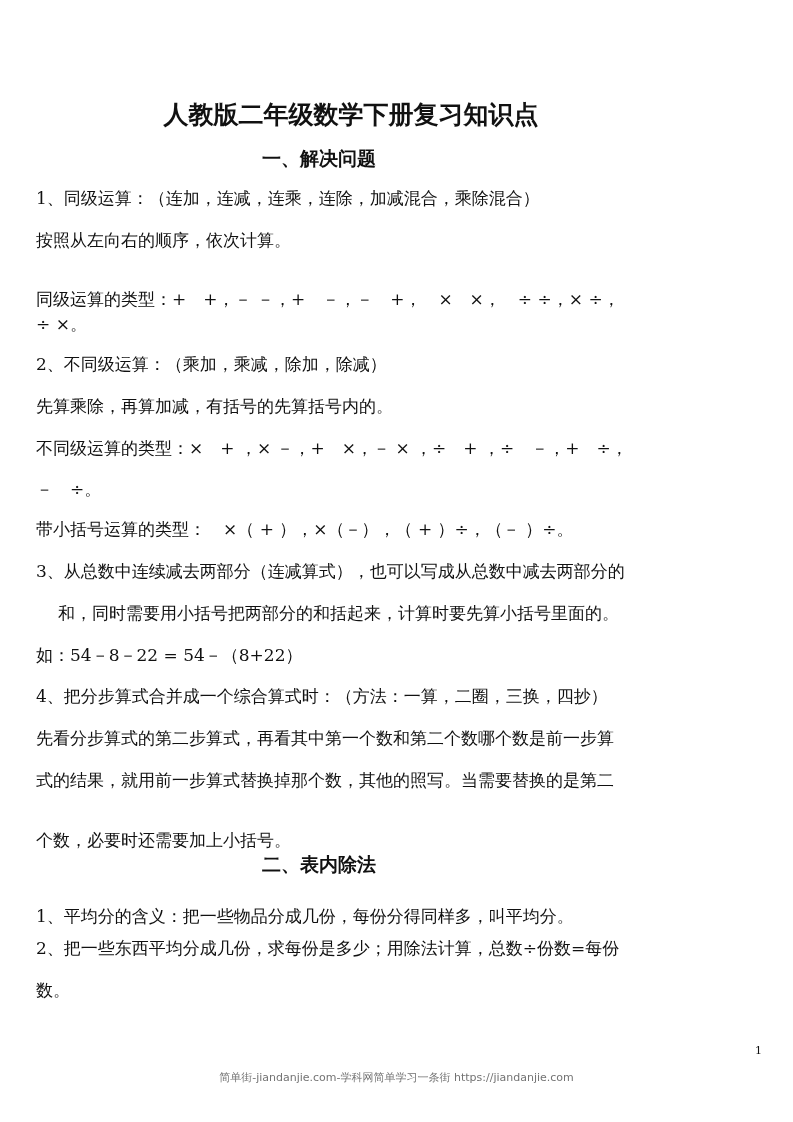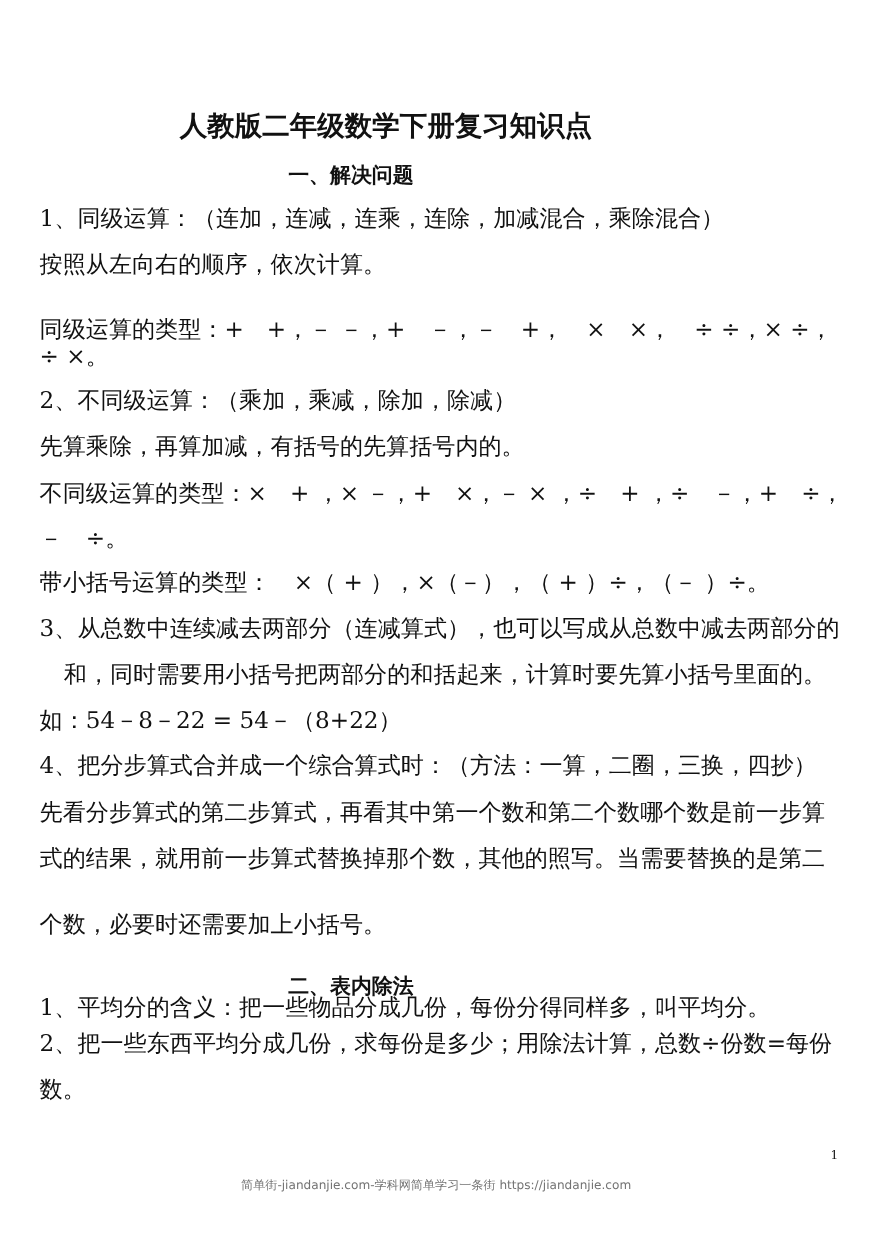--- a/index.html
+++ b/index.html
@@ -14,21 +14,21 @@
       font-family: "DejaVu Sans", "Liberation Sans", sans-serif;
       letter-spacing: 0px;
     }
     .section-heading {
       position: absolute; left: 0; width: 638px;
       text-align: center; font-size: 19px; font-weight: bold;
       font-family: Liberation Sans, sans-serif;
     }
     .line {
       position: absolute; left: 36px; width: 725px;
-      font-size: 21px; line-height: 24px; white-space: nowrap;
+      font-size: 17px; line-height: 24px; white-space: nowrap;
     }
     .indent { left: 58px; }
     .page-number {
       position: absolute; left: 755px; top: 1044px; font-size: 11px;
     }
     .footer {
       position: absolute; left: 0; width: 793px; top: 1070px;
       text-align: center; font-size: 11px; color: #737373;
       font-family: "DejaVu Sans", "Liberation Sans", sans-serif;
     }
@@ -50,20 +50,20 @@
   <div class="line" style="top:477px;">－　÷。</div>
   <div class="line" style="top:517px;">带小括号运算的类型：　×（ + ），×（－），（ + ）÷，（－ ）÷。</div>
   <div class="line" style="top:559px;">3、从总数中连续减去两部分（连减算式），也可以写成从总数中减去两部分的</div>
   <div class="line indent" style="top:601px;">和，同时需要用小括号把两部分的和括起来，计算时要先算小括号里面的。</div>
   <div class="line" style="top:643px;">如：54－8－22 = 54－（8+22）</div>
   <div class="line" style="top:684px;">4、把分步算式合并成一个综合算式时：（方法：一算，二圈，三换，四抄）</div>
   <div class="line" style="top:726px;">先看分步算式的第二步算式，再看其中第一个数和第二个数哪个数是前一步算</div>
   <div class="line" style="top:768px;">式的结果，就用前一步算式替换掉那个数，其他的照写。当需要替换的是第二</div>
   <div class="line" style="top:828px;">个数，必要时还需要加上小括号。</div>
 
-  <div class="section-heading" style="top:852px;margin-top:32px;">二、表内除法</div>
+  <div class="section-heading" style="top:852px;">二、表内除法</div>
   <div class="line" style="top:904px;">1、平均分的含义：把一些物品分成几份，每份分得同样多，叫平均分。</div>
   <div class="line" style="top:936px;">2、把一些东西平均分成几份，求每份是多少；用除法计算，总数÷份数=每份</div>
   <div class="line" style="top:978px;">数。</div>
 
   <div class="page-number">1</div>
   <div class="footer">简单街-jiandanjie.com-学科网简单学习一条街 https://jiandanjie.com</div>
 </div>
 
 </body></html>

